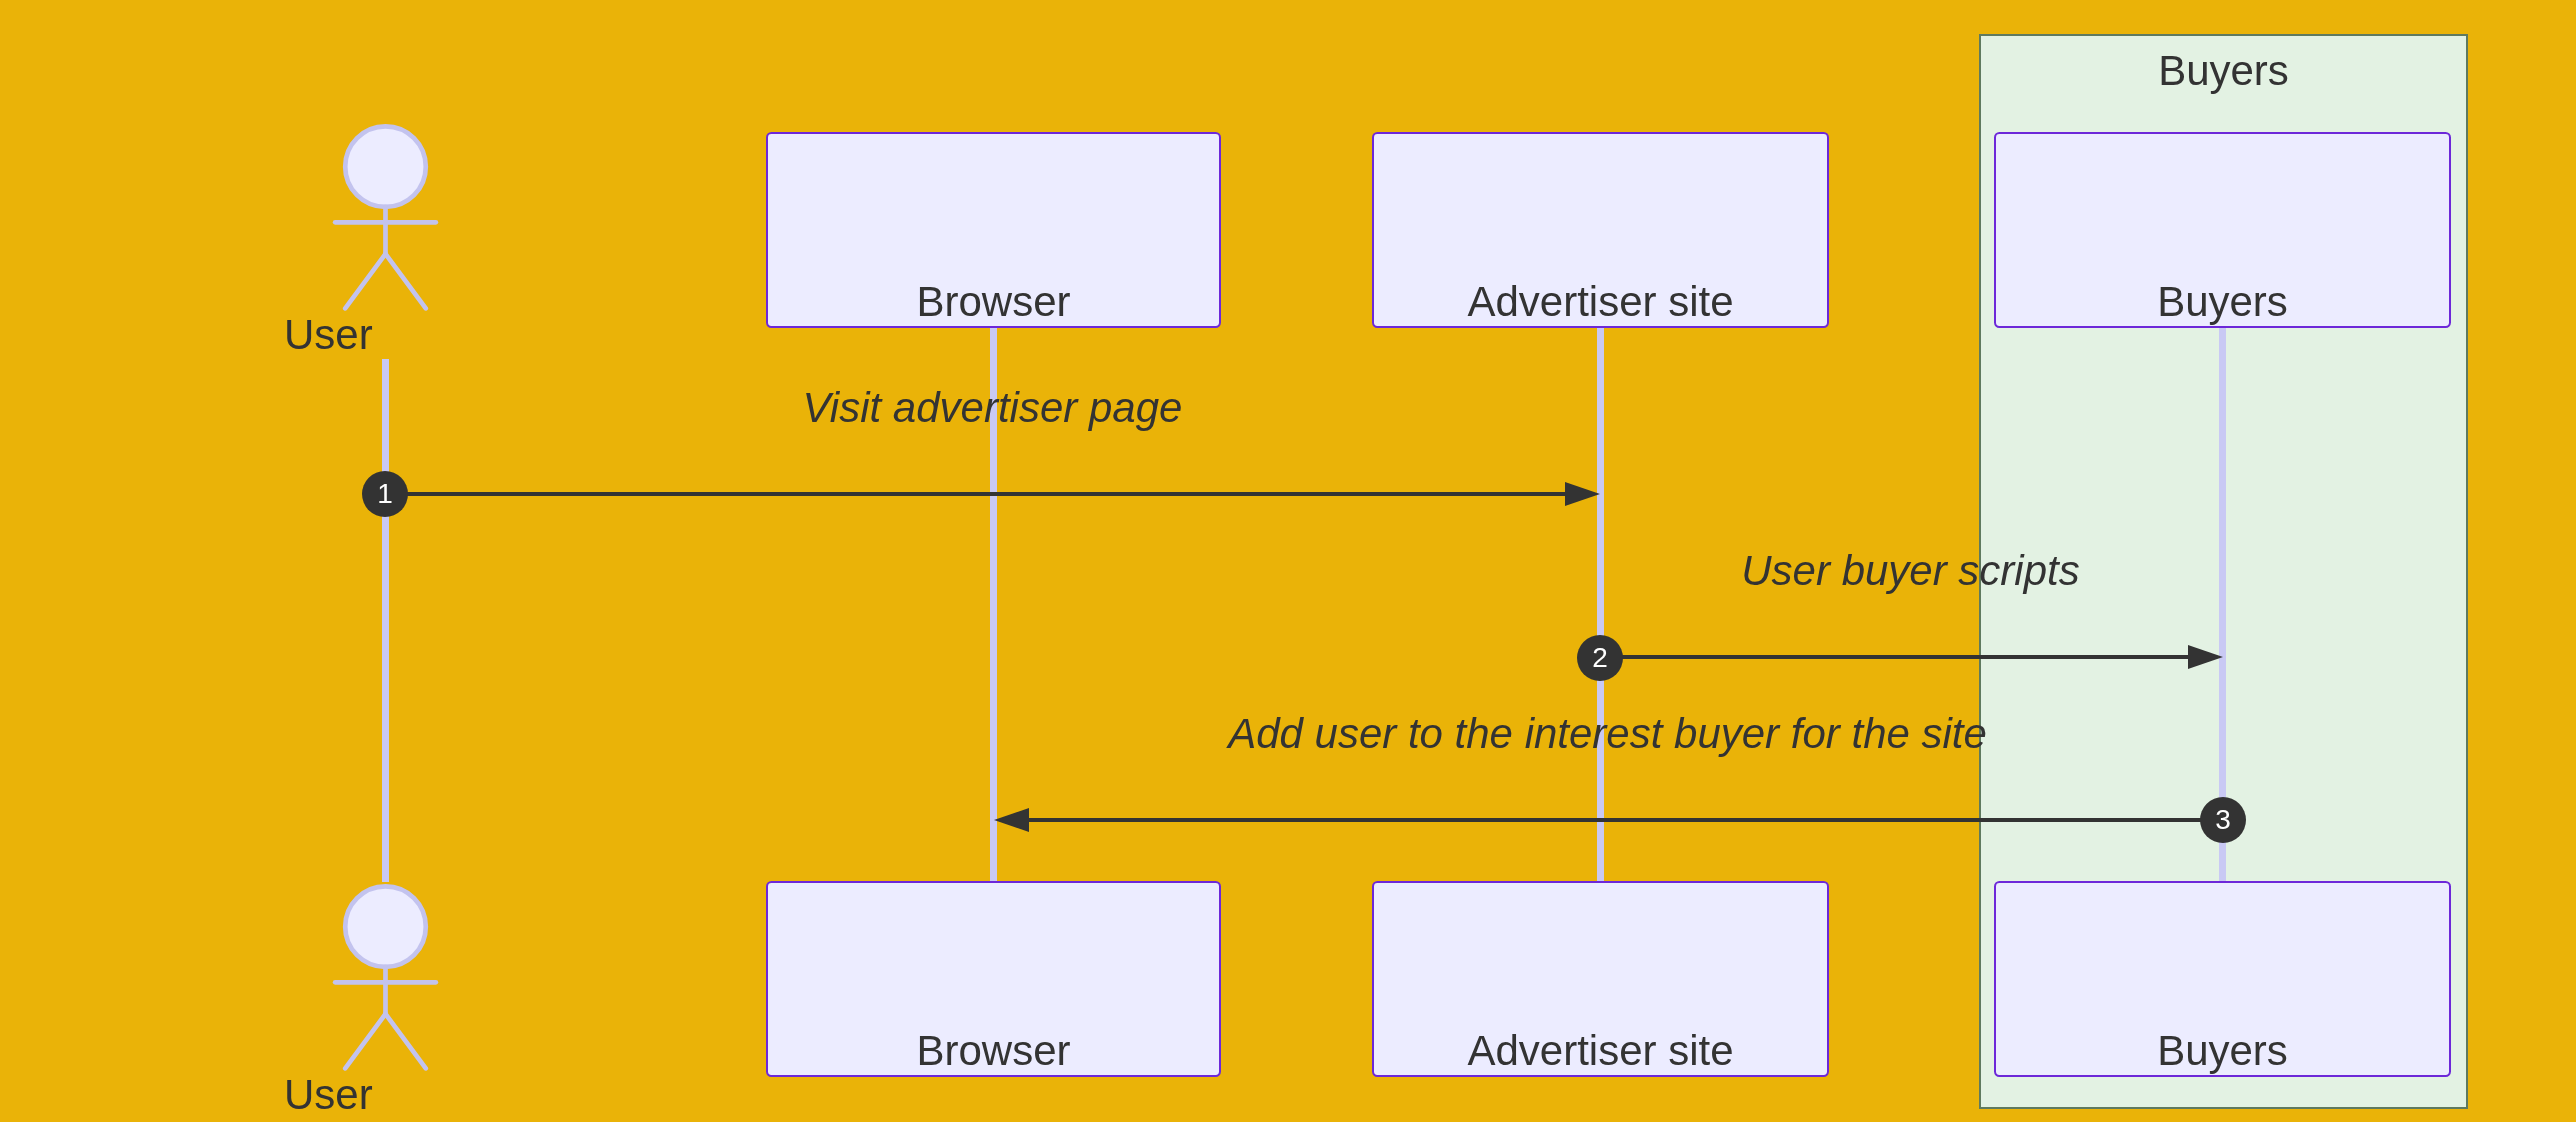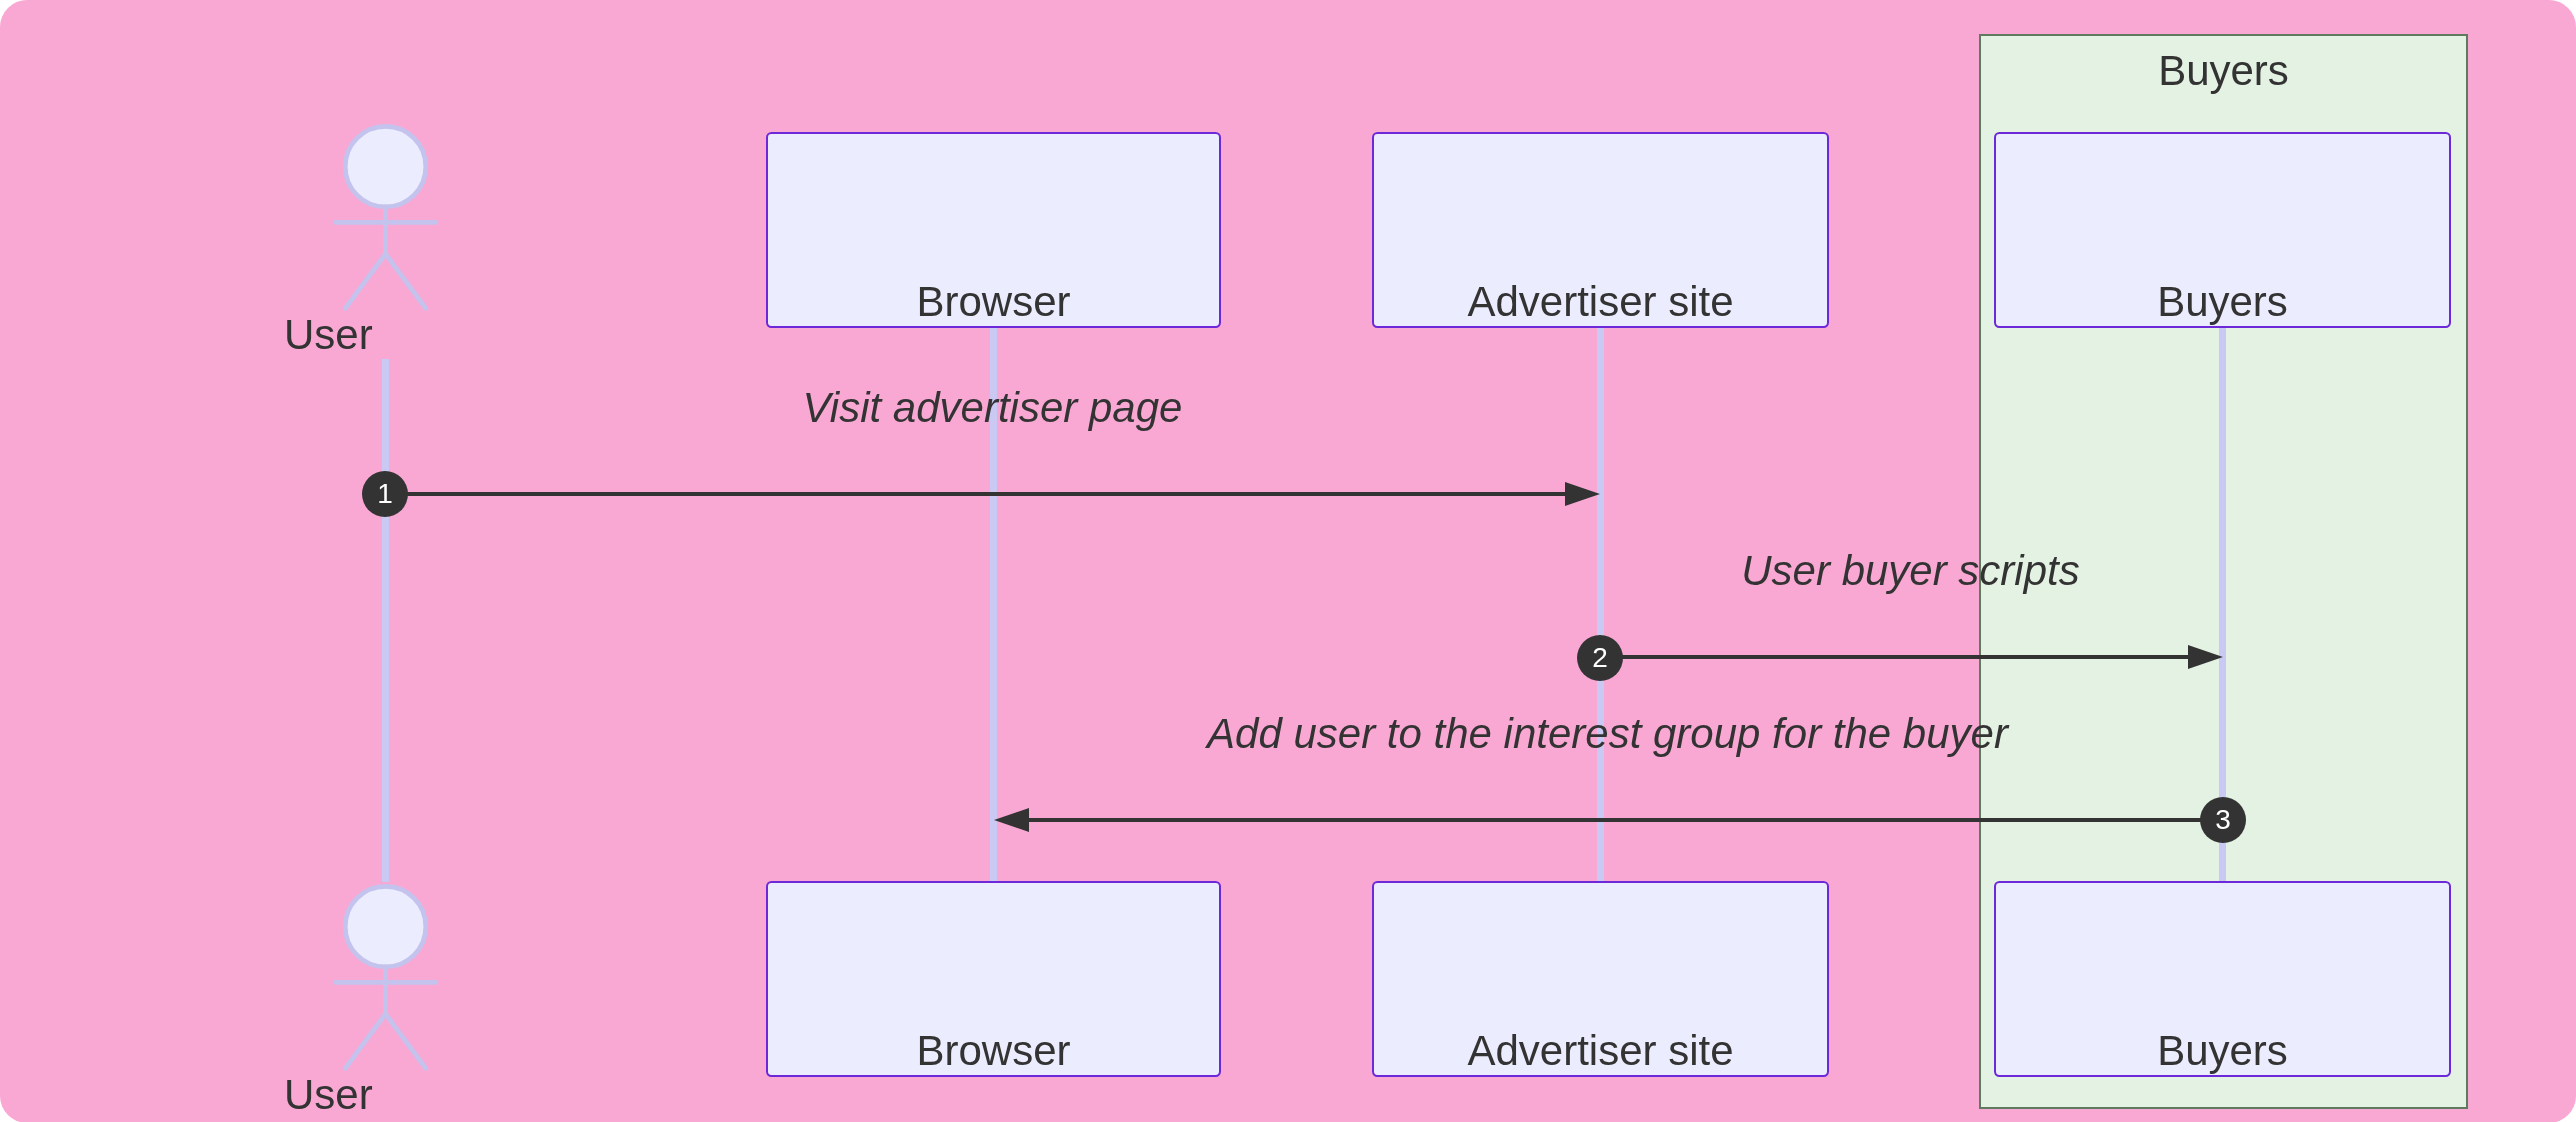--- a/index.html
+++ b/index.html
@@ -5,24 +5,23 @@
   html, body {
     margin: 0;
     padding: 0;
     background: #ffffff;
     font-family: "Liberation Sans", sans-serif;
   }
   #canvas {
     position: relative;
     width: 2576px;
     height: 1123px;
-    background: #f9a8d4;
+    background: #eab308;
     overflow: hidden;
     color: #333333;
-    border-radius: 27px;
   }
   .group-box {
     position: absolute;
     background: #e3f2e3;
     border: 2px solid #5f7a5f;
     box-sizing: border-box;
   }
   .group-title {
     position: absolute;
     text-align: center;
@@ -152,19 +151,19 @@
   <div class="msg-label" style="left:590px; top:384px; width:805px;">Visit advertiser page</div>
   <div class="msg-line" style="left:385px; top:492px; width:1181px;"></div>
   <div class="arrowhead-right" style="left:1565px; top:482px;"></div>
   <div class="seq-badge" style="left:362px; top:471px;">1</div>
 
   <div class="msg-label" style="left:1575px; top:547px; width:671px;">User buyer scripts</div>
   <div class="msg-line" style="left:1600px; top:655px; width:589px;"></div>
   <div class="arrowhead-right" style="left:2188px; top:645px;"></div>
   <div class="seq-badge" style="left:1577px; top:635px;">2</div>
 
-  <div class="msg-label" style="left:1205px; top:710px; width:805px;">Add user to the interest group for the buyer</div>
+  <div class="msg-label" style="left:1205px; top:710px; width:805px;">Add user to the interest buyer for the site</div>
   <div class="msg-line" style="left:1027px; top:818px; width:1195px;"></div>
   <div class="arrowhead-left" style="left:994px; top:808px;"></div>
   <div class="seq-badge" style="left:2200px; top:797px;">3</div>
 
 </div>
 
 
 </body></html>

